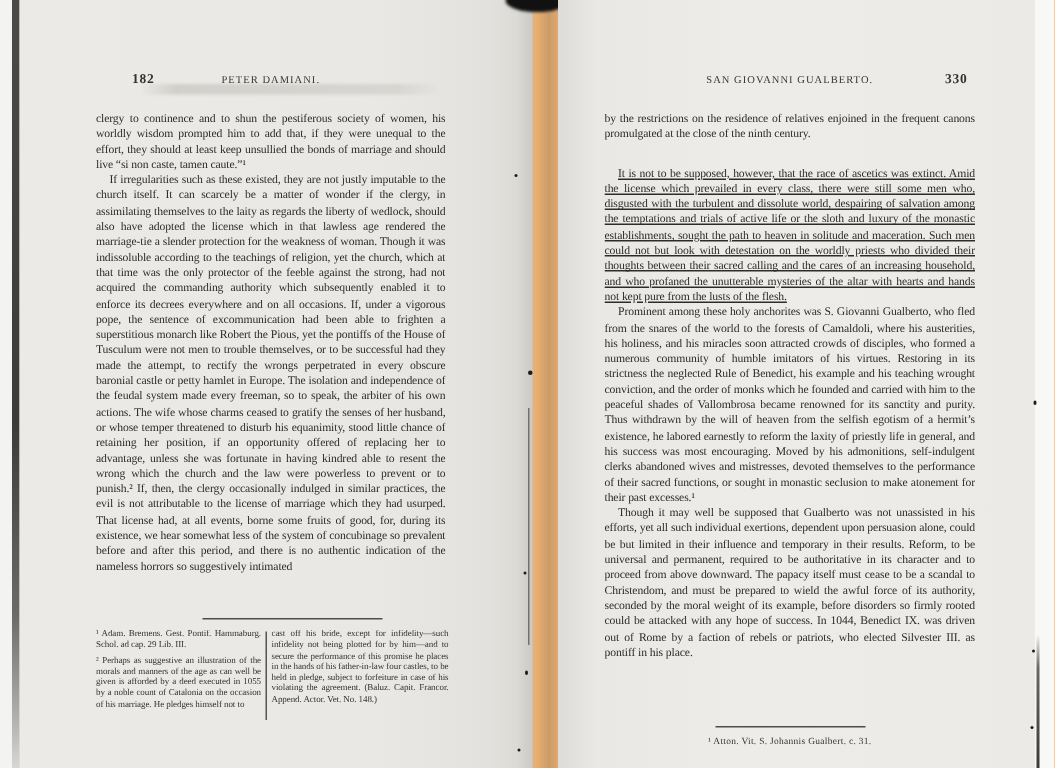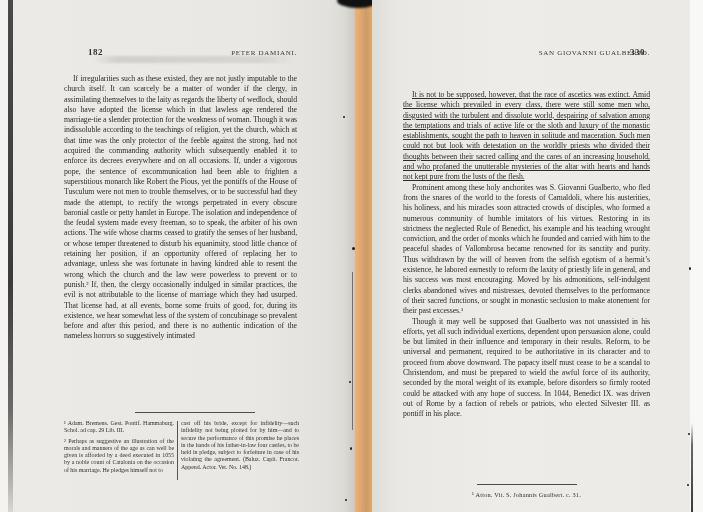--- a/index.html
+++ b/index.html
@@ -24,21 +24,21 @@
     background:linear-gradient(to right,#dddcd8 0%,#e9e8e5 8%,#edecе9 40%,#ebeae7 100%);
     background:linear-gradient(to right,#dddcd8 0%,#e9e8e5 8%,#edece9 40%,#ebeae7 100%);}
   .gutter{position:absolute;left:344px;top:0;width:46px;height:512px;pointer-events:none;
     background:linear-gradient(to right,rgba(105,102,96,0) 0%,rgba(105,102,96,.14) 30%,rgba(88,85,79,.30) 48%,rgba(105,102,96,.12) 68%,rgba(105,102,96,0) 100%);}
   .gutter-blob{position:absolute;left:337px;top:-7px;width:42px;height:15px;background:#111;
     border-radius:50%;filter:blur(1px);}
   .gutter-line{position:absolute;left:352px;top:272px;width:1px;height:158px;background:#55524c;opacity:.75;}
   
   .pagenum{position:absolute;top:47px;font-size:9px;font-weight:600;letter-spacing:.5px;color:#35332f;}
   .running-head{position:absolute;top:49px;font-size:7px;letter-spacing:.7px;color:#3a3834;
-    text-align:right;white-space:nowrap;}
+    text-align:center;white-space:nowrap;}
   .pl-num{left:75px;}
   .pl-head{left:51px;width:233px;}
   .pr-head{left:31px;width:247px;}
   .pr-num{left:258px;}
   .ghost-band{position:absolute;left:80px;top:56px;width:200px;height:7px;filter:blur(1.2px);
     background:linear-gradient(to right,rgba(152,150,142,0),rgba(152,150,142,.30) 12%,rgba(152,150,142,.22) 85%,rgba(152,150,142,0));}
   
   .body{position:absolute;top:74px;overflow:hidden;
     font-size:7.8px;line-height:10.3px;letter-spacing:-.08px;text-align:justify;color:#2e2c29;}
   .pl-body{left:51px;width:233px;height:338px;}
@@ -69,20 +69,21 @@
 
   <div class="outer-left"></div>
   <div class="book-edge-left"></div>
 
   <div class="page page-left">
     <span class="pagenum pl-num">182</span>
     <span class="running-head pl-head">PETER DAMIANI.</span>
     <div class="ghost-band"></div>
 
     <div class="body pl-body">
+      <p class="par">clergy to continence and to shun the pestiferous society of women, his worldly wisdom prompted him to add that, if they were unequal to the effort, they should at least keep unsullied the bonds of marriage and should live “si non caste, tamen caute.”¹</p>
       <p class="par indent">If irregularities such as these existed, they are not justly imputable to the church itself.  It can scarcely be a matter of wonder if the clergy, in assimilating themselves to the laity as regards the liberty of wedlock, should also have adopted the license which in that lawless age rendered the marriage-tie a slender protection for the weakness of woman.  Though it was indissoluble according to the teachings of religion, yet the church, which at that time was the only protector of the feeble against the strong, had not acquired the commanding authority which subsequently enabled it to enforce its decrees everywhere and on all occasions.  If, under a vigorous pope, the sentence of excommunication had been able to frighten a superstitious monarch like Robert the Pious, yet the pontiffs of the House of Tusculum were not men to trouble themselves, or to be successful had they made the attempt, to rectify the wrongs perpetrated in every obscure baronial castle or petty hamlet in Europe.  The isolation and independence of the feudal system made every freeman, so to speak, the arbiter of his own actions.  The wife whose charms ceased to gratify the senses of her husband, or whose temper threatened to disturb his equanimity, stood little chance of retaining her position, if an opportunity offered of replacing her to advantage, unless she was fortunate in having kindred able to resent the wrong which the church and the law were powerless to prevent or to punish.²  If, then, the clergy occasionally indulged in similar practices, the evil is not attributable to the license of marriage which they had usurped.  That license had, at all events, borne some fruits of good, for, during its existence, we hear somewhat less of the system of concubinage so prevalent before and after this period, and there is no authentic indication of the nameless horrors so suggestively intimated</p>
     </div>
 
     <div class="fn-sep pl-sep"></div>
     <div class="footnotes">
       <div class="fn-col fn-col-1">
         <p class="fn">¹ Adam. Bremens. Gest. Pontif. Hammaburg. Schol. ad cap. 29 Lib. III.</p>
         <p class="fn">² Perhaps as suggestive an illustration of the morals and manners of the age as can well be given is afforded by a deed executed in 1055 by a noble count of Catalonia on the occasion of his marriage.  He pledges himself not to</p>
       </div>
       <div class="fn-divider"></div>
@@ -94,20 +95,21 @@
 
   <div class="gutter"></div>
   <div class="gutter-blob"></div>
   <div class="gutter-line"></div>
 
   <div class="page page-right">
     <span class="running-head pr-head">SAN GIOVANNI GUALBERTO.</span>
     <span class="pagenum pr-num">330</span>
 
     <div class="body pr-body">
+      <p class="par">by the restrictions on the residence of relatives enjoined in the frequent canons promulgated at the close of the ninth century.</p>
       <p class="par indent gap">It is not to be supposed, however, that the race of ascetics was extinct.  Amid the license which prevailed in every class, there were still some men who, disgusted with the turbulent and dissolute world, despairing of salvation among the temptations and trials of active life or the sloth and luxury of the monastic establishments, sought the path to heaven in solitude and maceration.  Such men could not but look with detestation on the worldly priests who divided their thoughts between their sacred calling and the cares of an increasing household, and who profaned the unutterable mysteries of the altar with hearts and hands not kept pure from the lusts of the flesh.</p>
       <p class="par indent">Prominent among these holy anchorites was S. Giovanni Gualberto, who fled from the snares of the world to the forests of Camaldoli, where his austerities, his holiness, and his miracles soon attracted crowds of disciples, who formed a numerous community of humble imitators of his virtues.  Restoring in its strictness the neglected Rule of Benedict, his example and his teaching wrought conviction, and the order of monks which he founded and carried with him to the peaceful shades of Vallombrosa became renowned for its sanctity and purity.  Thus withdrawn by the will of heaven from the selfish egotism of a hermit’s existence, he labored earnestly to reform the laxity of priestly life in general, and his success was most encouraging.  Moved by his admonitions, self-indulgent clerks abandoned wives and mistresses, devoted themselves to the performance of their sacred functions, or sought in monastic seclusion to make atonement for their past excesses.¹</p>
       <p class="par indent">Though it may well be supposed that Gualberto was not unassisted in his efforts, yet all such individual exertions, dependent upon persuasion alone, could be but limited in their influence and temporary in their results.  Reform, to be universal and permanent, required to be authoritative in its character and to proceed from above downward.  The papacy itself must cease to be a scandal to Christendom, and must be prepared to wield the awful force of its authority, seconded by the moral weight of its example, before disorders so firmly rooted could be attacked with any hope of success.  In 1044, Benedict IX. was driven out of Rome by a faction of rebels or patriots, who elected Silvester III. as pontiff in his place.</p>
     </div>
 
     <div class="fn-sep pr-sep"></div>
     <p class="fn-center">¹ Atton. Vit. S. Johannis Gualbert. c. 31.</p>
   </div>
 
   <div class="outer-right"></div>

